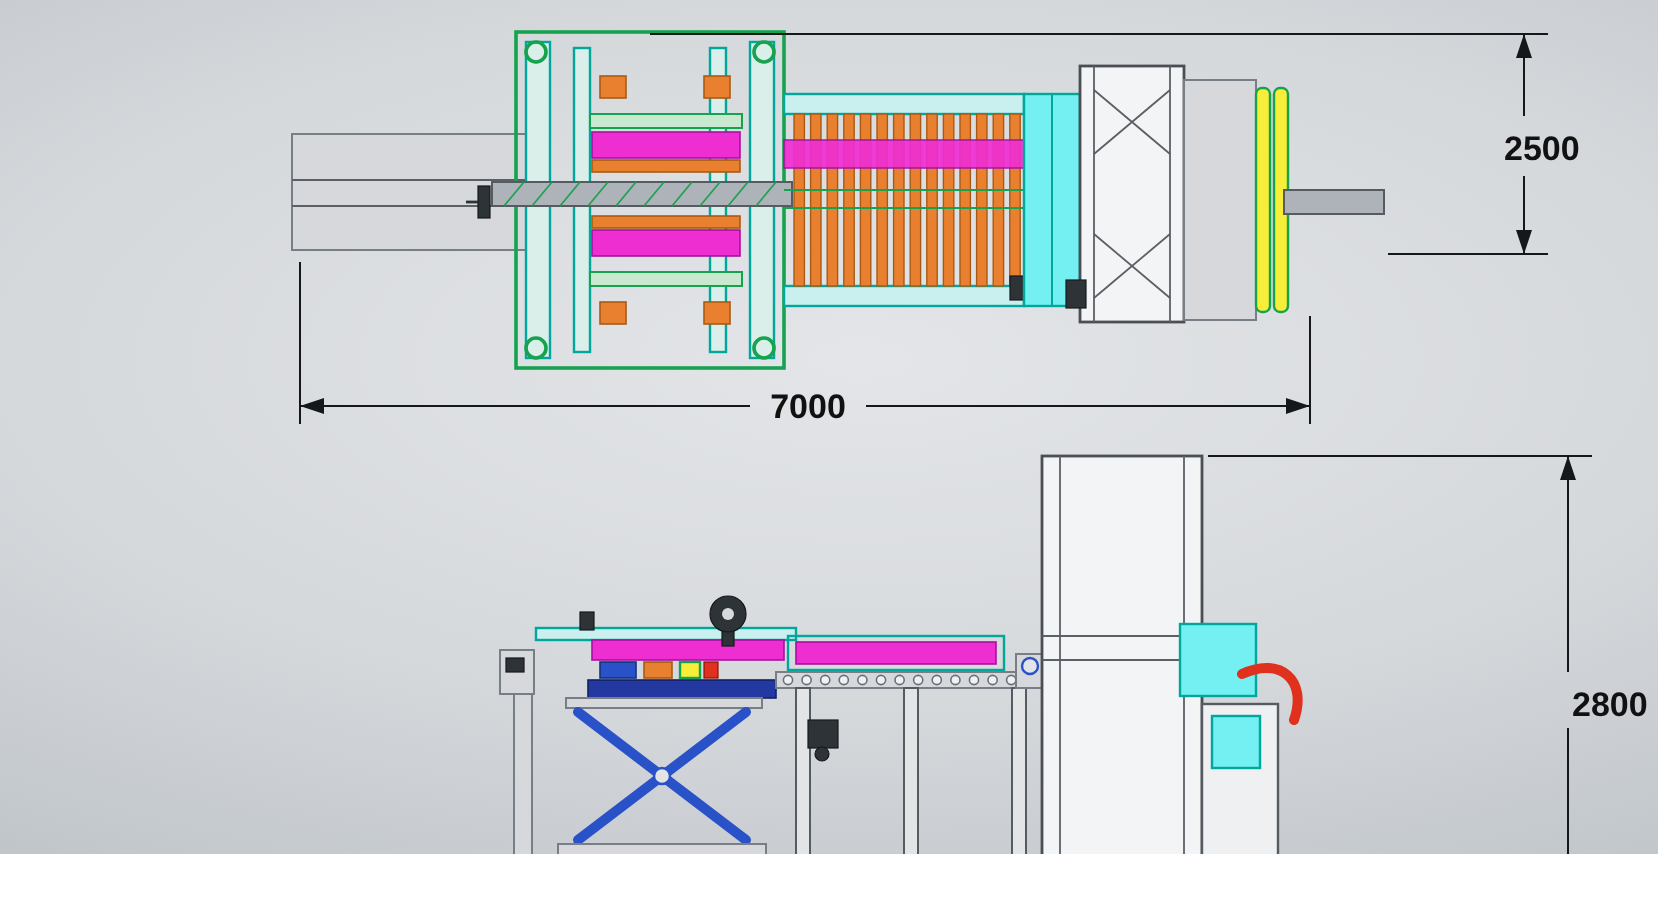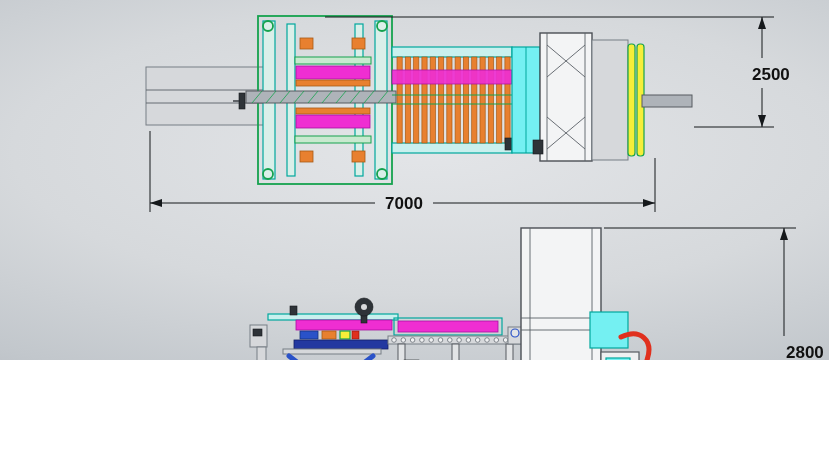--- a/index.html
+++ b/index.html
@@ -1,18 +1,18 @@
 <!DOCTYPE html>
 <html style="--teal: #00a79d; --green: #16a24e; --magenta: #ef2ed2; --orange: #e8802f; --cyan: #74f0f2; --yellow: #f6ee39; --blue: #2a52c8; --navy: #1b2a78; --red: #e0301e; --dim_text: #111111;"><head>
 <meta charset="utf-8">
 <style>
   html,body{margin:0;padding:0}
   body{font-family:"Liberation Sans",sans-serif}
   .viewport{
-    position:relative;width:829px;height:360px;overflow:hidden;
+    position:relative;width:829px;height:427px;overflow:hidden;
     background:radial-gradient(ellipse 120% 95% at 52% 42%,
       #e3e5e8 0%, #d6d9dc 42%, #c2c7cc 72%, #a9afb6 100%);
   }
   svg{position:absolute;inset:0;display:block}
 
   
   .metal{fill:#d6d8db;stroke:#777e85;stroke-width:1}
   .light-box{fill:#eef0f1;stroke:#565b61;stroke-width:1.2}
   .white-box{fill:#f3f4f5;stroke:#4a4f55;stroke-width:1.4}
   .thin{stroke:#5a6066;stroke-width:0.9;fill:none}

